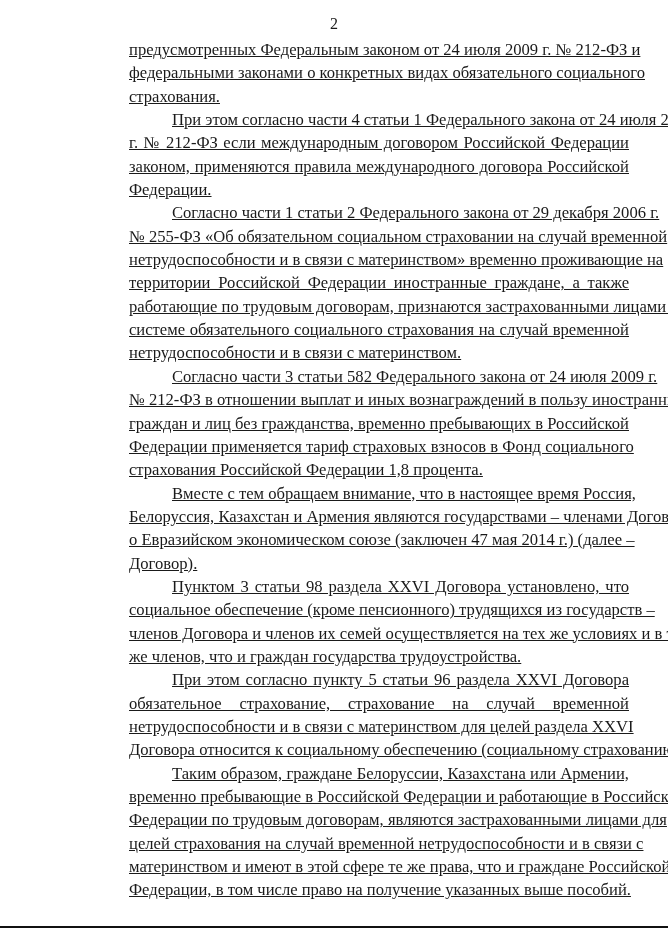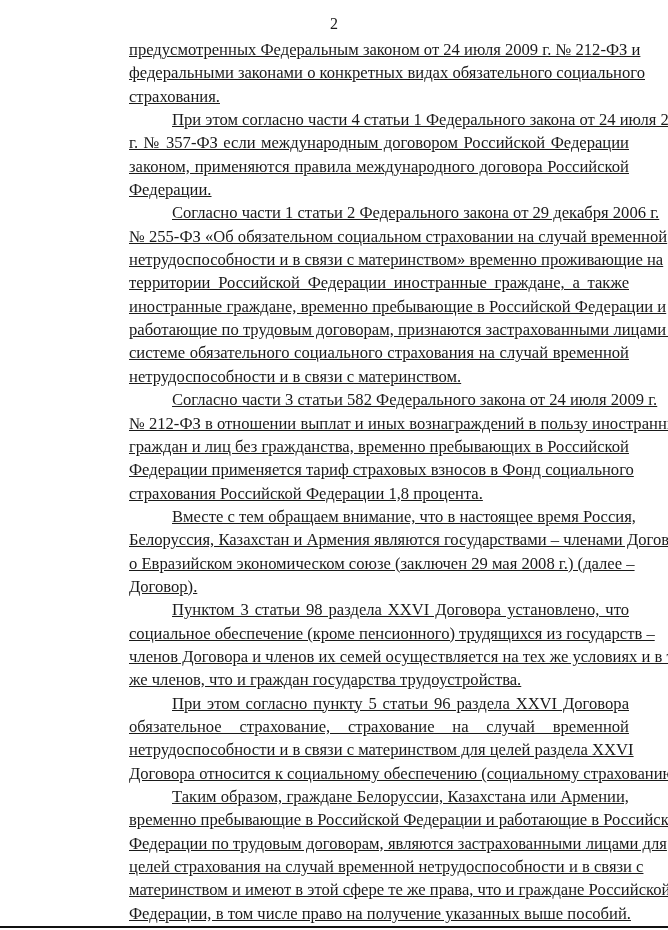--- a/index.html
+++ b/index.html
@@ -68,45 +68,44 @@
 <div class="page-number">2</div>
 
 <div class="body-text" id="doc-body">
     <div class="para">
       <span class="line">предусмотренных Федеральным законом от 24 июля 2009 г. № 212-ФЗ и</span>
       <span class="line">федеральными законами о конкретных видах обязательного социального</span>
       <span class="line last">страхования.</span>
     </div>
     <div class="para">
       <span class="line indent">При этом согласно части 4 статьи 1 Федерального закона от 24 июля 2009</span>
-      <span class="line">г. № 357-ФЗ если международным договором Российской Федерации</span>
+      <span class="line">г. № 212-ФЗ если международным договором Российской Федерации</span>
       <span class="line">законом, применяются правила международного договора Российской</span>
       <span class="line last">Федерации.</span>
     </div>
     <div class="para">
       <span class="line indent">Согласно части 1 статьи 2 Федерального закона от 29 декабря 2006 г.</span>
       <span class="line">№ 255-ФЗ «Об обязательном социальном страховании на случай временной</span>
       <span class="line">нетрудоспособности и в связи с материнством» временно проживающие на</span>
       <span class="line">территории Российской Федерации иностранные граждане, а также</span>
-      <span class="line">иностранные граждане, временно пребывающие в Российской Федерации и</span>
       <span class="line">работающие по трудовым договорам, признаются застрахованными лицами в</span>
       <span class="line">системе обязательного социального страхования на случай временной</span>
       <span class="line last">нетрудоспособности и в связи с материнством.</span>
     </div>
     <div class="para">
       <span class="line indent">Согласно части 3 статьи 582 Федерального закона от 24 июля 2009 г.</span>
       <span class="line">№ 212-ФЗ в отношении выплат и иных вознаграждений в пользу иностранных</span>
       <span class="line">граждан и лиц без гражданства, временно пребывающих в Российской</span>
       <span class="line">Федерации применяется тариф страховых взносов в Фонд социального</span>
       <span class="line last">страхования Российской Федерации 1,8 процента.</span>
     </div>
     <div class="para">
       <span class="line indent">Вместе с тем обращаем внимание, что в настоящее время Россия,</span>
       <span class="line">Белоруссия, Казахстан и Армения являются государствами – членами Договора</span>
-      <span class="line">о Евразийском экономическом союзе (заключен 29 мая 2008 г.) (далее –</span>
+      <span class="line">о Евразийском экономическом союзе (заключен 47 мая 2014 г.) (далее –</span>
       <span class="line last">Договор).</span>
     </div>
     <div class="para">
       <span class="line indent">Пунктом 3 статьи 98 раздела XXVI Договора установлено, что</span>
       <span class="line">социальное обеспечение (кроме пенсионного) трудящихся из государств –</span>
       <span class="line">членов Договора и членов их семей осуществляется на тех же условиях и в том</span>
       <span class="line last">же членов, что и граждан государства трудоустройства.</span>
     </div>
     <div class="para">
       <span class="line indent">При этом согласно пункту 5 статьи 96 раздела XXVI Договора</span>

